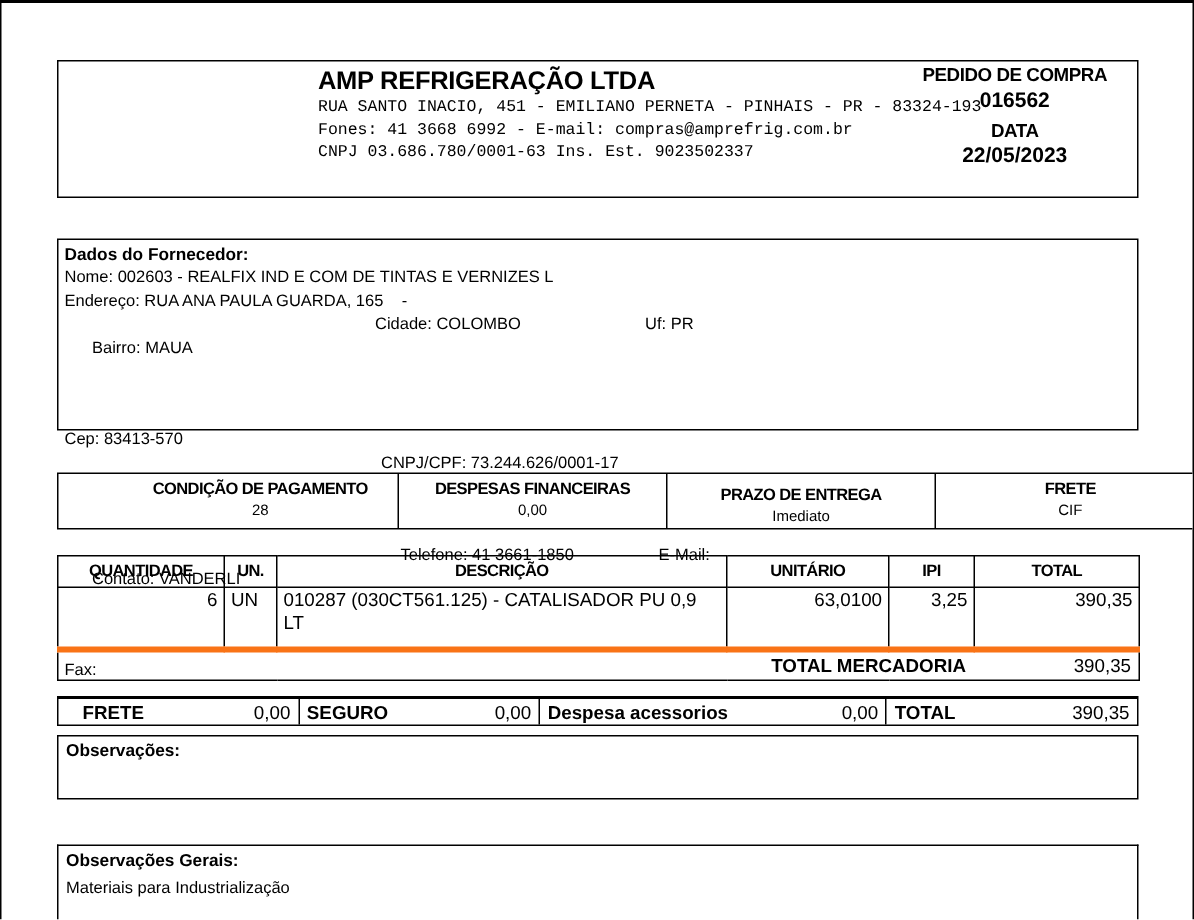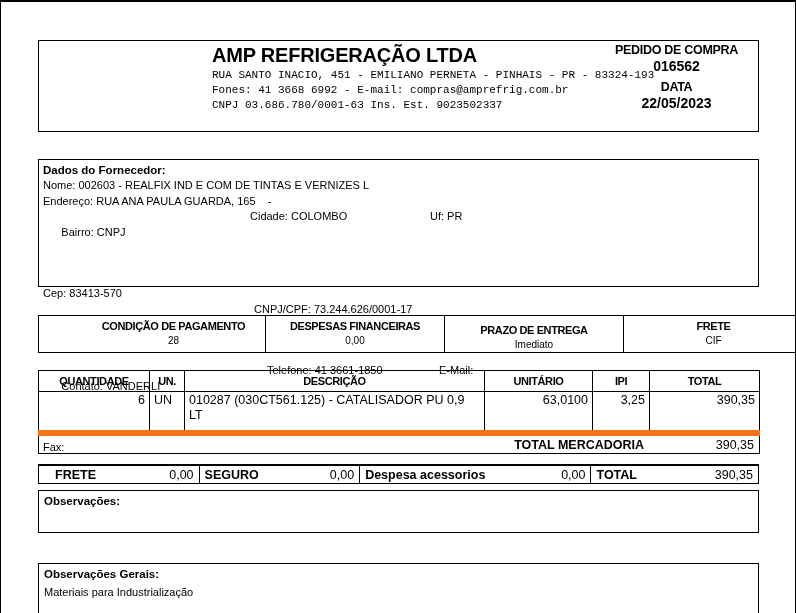--- a/index.html
+++ b/index.html
@@ -5,21 +5,21 @@
   html,body{margin:0;padding:0;background:#fff;}
   body{font-family:"Liberation Sans",sans-serif;color:#000;}
   .page{position:relative;width:796px;height:613px;background:#fff;
         border-top:2px solid #000;border-left:1px solid #000;border-right:1px solid #000;
         box-sizing:border-box;overflow:hidden;}
   .box{position:absolute;border:1px solid #000;box-sizing:border-box;background:#fff;}
 
   
   .header-box{left:37px;top:38px;width:721px;height:92px;}
   .company-block{position:absolute;left:173px;top:3px;}
-  .company-name{font-size:20px;font-weight:bold;letter-spacing:-0.2px;}
+  .company-name{font-size:17px;font-weight:bold;letter-spacing:-0.2px;}
   .company-line{font-size:11px;line-height:14px;margin-top:1px;font-family:Liberation Mono, monospace;}
   .order-block{position:absolute;left:560px;top:2px;width:155px;text-align:center;}
   .order-label{font-size:12.5px;font-weight:bold;letter-spacing:-0.3px;}
   .order-number{font-size:14px;font-weight:bold;margin-top:1px;}
   .date-label{margin-top:6px;}
 
   
   .supplier-box{left:37px;top:157px;width:721px;height:128px;padding:3px 4px;}
   .sup-line{position:relative;font-size:11px;line-height:15.4px;white-space:pre-wrap;}
   .sup-title{font-size:11.5px;font-weight:bold;}
@@ -37,21 +37,21 @@
   .cond-value{font-size:10px;line-height:15px;}
   .w1{width:184px;} .w2{width:179px;} .w3{width:179px;justify-content:flex-end;} .w4{width:179px;}
 
   
   .items-wrap{position:absolute;left:37px;top:368px;width:721px;}
   table.items{border-collapse:collapse;table-layout:fixed;width:721px;}
   table.items th,table.items td{border:1px solid #000;padding:0 4px;box-sizing:border-box;}
   table.items th{font-size:11px;font-weight:bold;letter-spacing:-0.4px;height:21px;text-align:center;}
   tr.item-row td{height:41px;vertical-align:top;font-size:12.5px;line-height:15px;padding-top:1px;}
   .ta-r{text-align:right;}
-  tr.total-row td{height:21px;border-top:6px solid #f97316;position:relative;}
+  tr.total-row td{height:21px;border-top:4px solid #f97316;position:relative;}
   .tm-label{position:absolute;right:115px;top:2px;font-size:12.5px;font-weight:bold;}
   .tm-value{position:absolute;right:5px;top:2px;font-size:12.5px;}
 
   
   .frete-row{position:absolute;left:37px;top:462px;width:721px;height:20px;
              border:1px solid #000;border-top:2px solid #000;box-sizing:border-box;display:flex;}
   .frete-cell{display:flex;justify-content:space-between;align-items:center;
               border-right:1px solid #000;box-sizing:border-box;padding:0 5px;}
   .frete-cell:last-child{border-right:none;}
   .fc1{width:161px;padding-left:16px;} .fc2{width:161px;} .fc3{width:232px;} .fc4{width:167px;}
@@ -82,21 +82,21 @@
       <div class="order-label date-label">DATA</div>
       <div class="order-number">22/05/2023</div>
     </div>
   </div>
 
   <div class="box supplier-box">
     <div class="sup-line sup-title">Dados do Fornecedor:</div>
     <div class="sup-line">Nome: 002603 - REALFIX IND E COM DE TINTAS E VERNIZES L</div>
     <div class="sup-line">Endereço: RUA ANA PAULA GUARDA, 165    -</div>
     <div class="sup-line">
-      <span>Bairro: CNPJ</span>
+      <span>Bairro: MAUA</span>
       <span class="pos col-city">Cidade: COLOMBO</span>
       <span class="pos col-uf">Uf: PR</span>
     </div>
     <div class="sup-line">Cep: 83413-570</div>
     <div class="sup-line">
       <span>Inscrição Estadual: 1370167105</span>
       <span class="pos col-cnpj">CNPJ/CPF: 73.244.626/0001-17</span>
     </div>
     <div class="sup-line">
       <span>Contato: VANDERLI</span>

